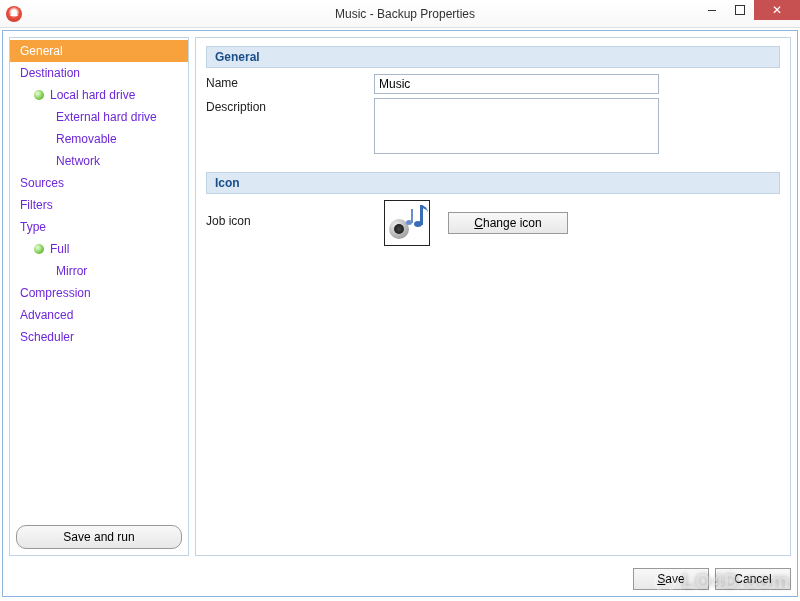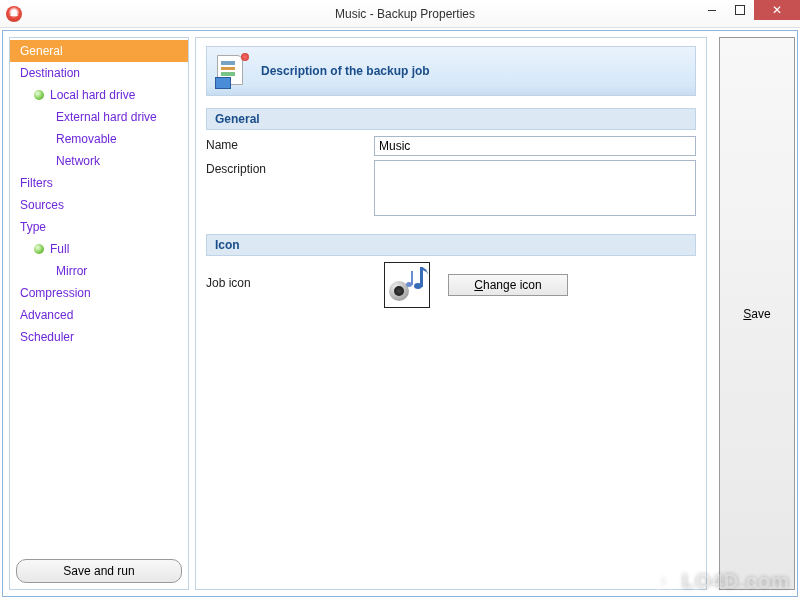--- a/index.html
+++ b/index.html
@@ -62,21 +62,21 @@
   background: #c75050; color: #fff; width: 46px;
 }
 .win-btn.close::before { content: "✕"; font-size: 12px; line-height: 1; }
 
 .window-body {
   border: 1px solid #8db4dc;
   margin: 2px;
   height: 567px;
   background: #fff;
   display: flex;
-  flex-direction: row;
+  flex-direction: column;
 }
 .content-area {
   display: flex;
   flex: 1;
   padding: 6px;
   gap: 6px;
 }
 .sidebar {
   width: 180px;
   border: 1px solid #c0d4e6;
@@ -179,21 +179,21 @@
 .field-label {
   width: 160px;
   padding-top: 2px;
   color: #222;
 }
 .field-input {
   border: 1px solid #a8b8c8;
   padding: 2px 4px;
   font-size: 12px;
   font-family: inherit;
-  width: 322px;
+  width: 285px;
 }
 textarea.field-input {
   height: 56px;
   resize: none;
   overflow-y: scroll;
 }
 .section { margin-bottom: 18px; }
 .icon-row {
   display: flex;
   align-items: flex-start;
@@ -309,24 +309,24 @@
           </div>
           <div class="sidebar-item indent">
             <span style="width: 16px; display: inline-block;"></span>
             <span>Removable</span>
           </div>
           <div class="sidebar-item indent">
             <span style="width: 16px; display: inline-block;"></span>
             <span>Network</span>
           </div>
           <div class="sidebar-item">
+            <span>Sources</span>
+          </div>
+          <div class="sidebar-item">
             <span>Filters</span>
-          </div>
-          <div class="sidebar-item">
-            <span>Sources</span>
           </div>
           <div class="sidebar-item">
             <span>Type</span>
           </div>
           <div class="sidebar-item indent">
             <span class="bullet"></span>
             <span>Full</span>
           </div>
           <div class="sidebar-item indent">
             <span style="width: 16px; display: inline-block;"></span>
@@ -341,31 +341,20 @@
           <div class="sidebar-item">
             <span>Scheduler</span>
           </div>
         </div>
       <div class="sidebar-bottom">
         <button class="btn btn-wide">Save and run</button>
       </div>
     </div>
 
     <div class="main-panel">
-      <div class="header-band">
-        <div class="header-icon">
-          <div class="page"></div>
-          <div class="strip1"></div>
-            <div class="strip2"></div>
-            <div class="strip3"></div>
-          <div class="pin"></div>
-          <div class="screen"></div>
-        </div>
-        <div class="header-text">Description of the backup job</div>
-      </div>
 
       <div class="section">
         <div class="section-header">General</div>
         <div class="field-row">
           <div class="field-label">Name</div>
           <input class="field-input" type="text" value="Music" style="">
         </div>
         <div class="field-row">
           <div class="field-label">Description</div>
           <textarea class="field-input" style=""></textarea>

